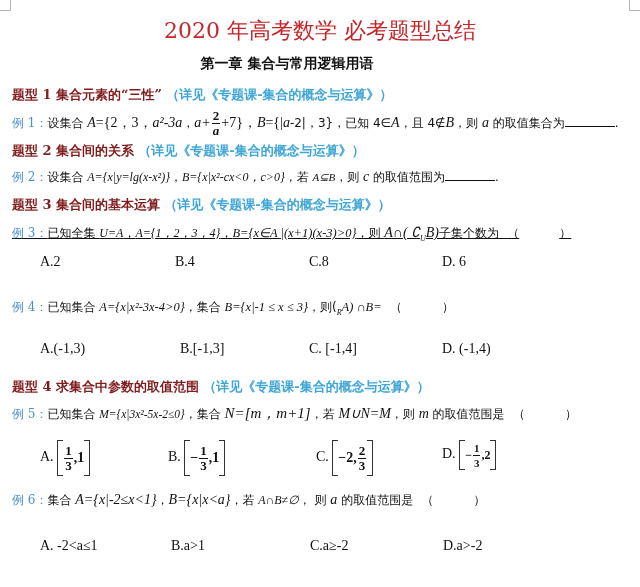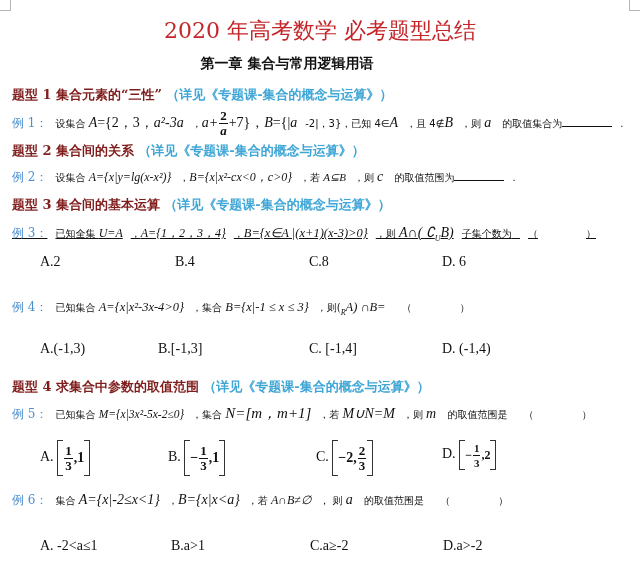--- a/index.html
+++ b/index.html
@@ -6,21 +6,21 @@
   body { width:640px; height:587px; position:relative; overflow:hidden; font-family:"DejaVu Serif", "Liberation Serif", serif; color:#111; }
   .corner { position:absolute; width:10px; height:10px; border-color:#b5b5b5; border-style:solid; }
   .corner.tl { left:0; top:0; border-width:0 1px 1px 0; }
   .corner.tr { right:0; top:0; border-width:0 0 1px 1px; }
   .title { position:absolute; top:16px; left:0; width:640px; text-align:center; color:#c4262a; font-size:22px; font-family:"DejaVu Serif", serif; }
   .chapter { position:absolute; top:55px; left:0; width:574px; text-align:center; font-size:14px; font-weight:bold; color:#111; font-family:"DejaVu Serif", serif; }
   .line { position:absolute; left:12px; white-space:nowrap; font-size:13px; line-height:18px; }
   .heading { color:#7f1d1d; font-weight:bold; font-size:13px; font-family:"DejaVu Serif", serif; }
   .ref { color:#3fa6d6; font-weight:bold; }
   .ex-label { color:#4a8fcf; font-size:12px; }
-  .txt { font-family:"DejaVu Sans", sans-serif; font-size:10px;margin-left:8px; }
+  .txt { font-family:"DejaVu Sans", sans-serif; font-size:12px; }
   .it { font-style:italic; font-family:"Liberation Serif", serif; font-size:14px; }
   .frac { display:inline-block; vertical-align:middle; text-align:center; font-family:"Liberation Serif", serif; font-weight:bold; line-height:14px; margin:0 1px; }
   .frac .num { display:block; border-bottom:1px solid #111; padding:0 1px; font-size:13px; }
   .frac .den { display:block; font-size:13px; }
   .opt { position:absolute; font-family:"Liberation Serif", serif; font-size:14px; white-space:nowrap;margin-left:28px; }
   .br { display:inline-block; vertical-align:middle; height:34px; width:5px; border:1.5px solid #333; }
   .br.l { border-right:none; }
   .br.r { border-left:none; }
   .ival { display:inline-flex; align-items:center; vertical-align:middle; font-family:"Liberation Serif", serif; font-weight:bold; font-size:14px; }
   .blank { display:inline-block; width:50px; border-bottom:1px solid #111; height:12px; vertical-align:baseline; }
@@ -60,21 +60,21 @@
 </div>
 <div class="opt" style="top:254px; left:12px;">A.2</div>
 <div class="opt" style="top:254px; left:147px;">B.4</div>
 <div class="opt" style="top:254px; left:281px;">C.8</div>
 <div class="opt" style="top:254px; left:414px;">D. 6</div>
 
 <div class="line" style="top:298px;">
   <span class="ex-label">例 4：</span><span class="txt">已知集合 </span><span class="it" style="font-size:12.5px">A={x|x²-3x-4&gt;0}</span><span class="txt">，集合 </span><span class="it" style="font-size:12.5px">B={x|-1 ≤ x ≤ 3}</span><span class="txt">，则(</span><sub class="it" style="font-size:8px">R</sub><span class="it" style="font-size:12.5px">A) ∩B=</span>&nbsp;&nbsp;<span class="txt">（</span><span class="paren"></span><span class="txt">）</span>
 </div>
 <div class="opt" style="top:341px; left:12px;">A.(-1,3)</div>
-<div class="opt" style="top:341px; left:130px;">B.[-1,3]</div>
+<div class="opt" style="top:341px; left:152px;">B.[-1,3]</div>
 <div class="opt" style="top:341px; left:281px;">C. [-1,4]</div>
 <div class="opt" style="top:341px; left:414px;">D. (-1,4)</div>
 
 <div class="line" style="top:378px;">
   <span class="heading">题型 4  求集合中参数的取值范围</span>
   <span class="heading ref">（详见《专题课-集合的概念与运算》）</span>
 </div>
 <div class="line" style="top:404px;">
   <span class="ex-label">例 5：</span><span class="txt">已知集合 </span><span class="it" style="font-size:11.5px">M={x|3x²-5x-2≤0}</span><span class="txt">，集合 </span><span class="it" style="font-size:15px">N=[m，m+1]</span><span class="txt">，若 </span><span class="it">M∪N=M</span><span class="txt">，则 </span><span class="it">m</span><span class="txt"> 的取值范围是</span>&nbsp;&nbsp;<span class="txt">（</span><span class="paren"></span><span class="txt">）</span>
 </div>

